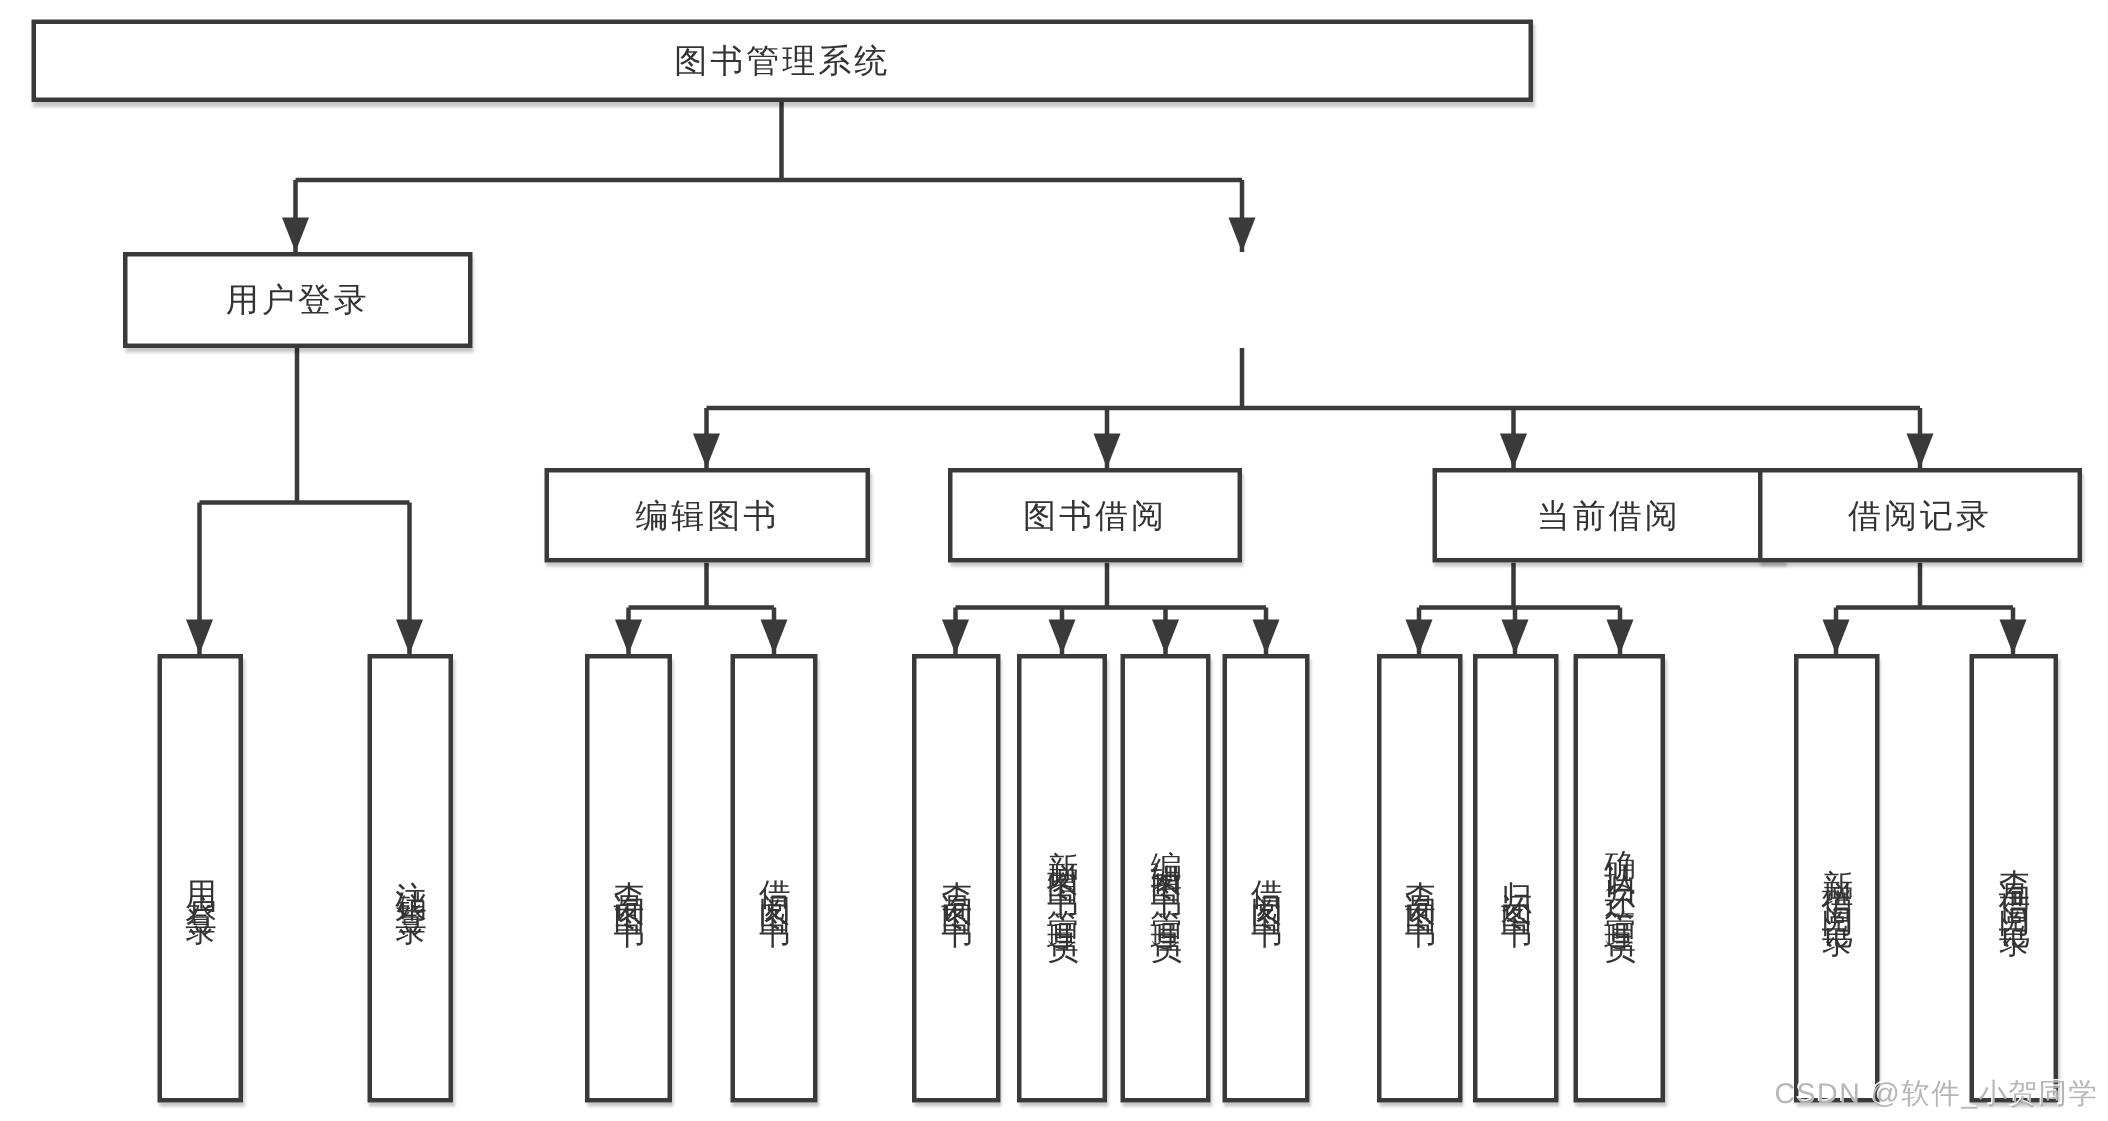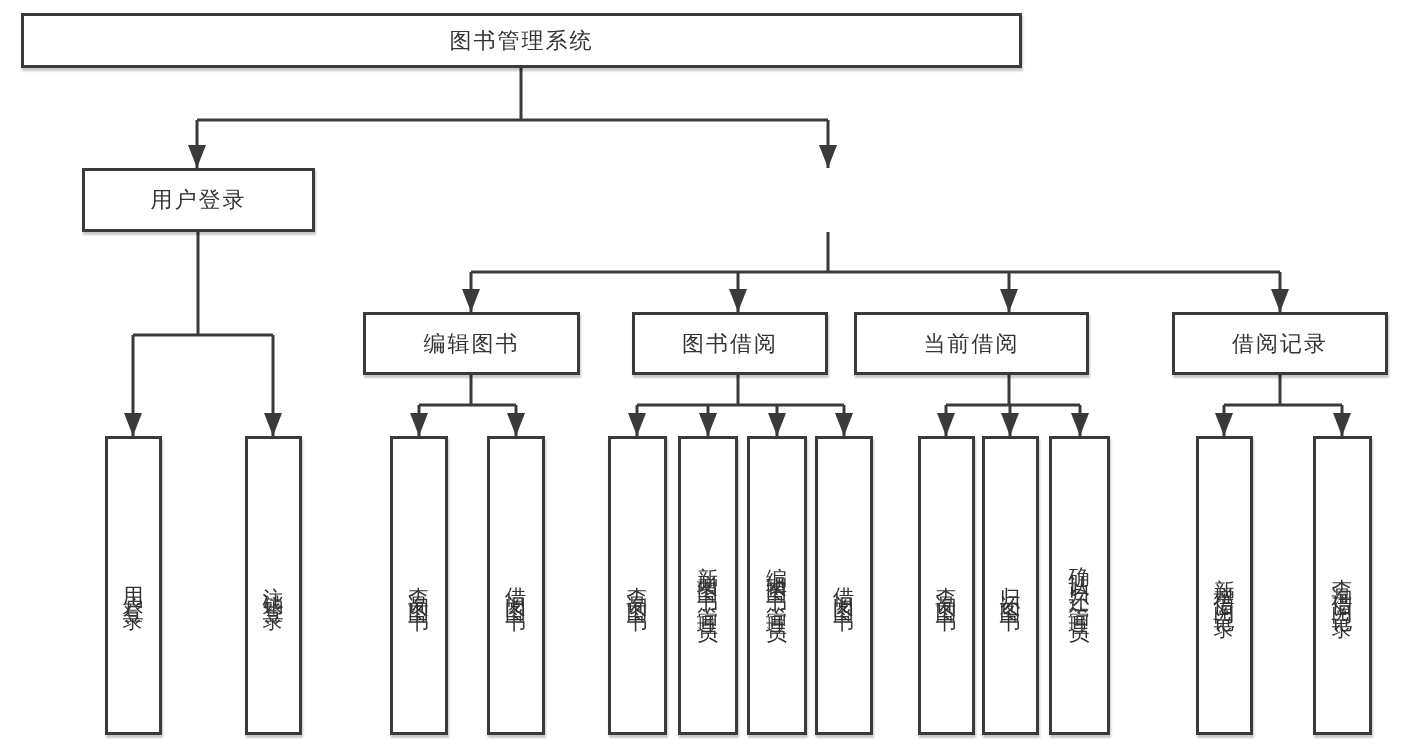--- a/index.html
+++ b/index.html
@@ -101,35 +101,36 @@
     <polygon class="ah" points="1215,413 1233,413 1224,436"></polygon>
     <polygon class="ah" points="1333,413 1351,413 1342,436"></polygon>
   </svg>
 
   <div class="hbox" style="left:21px; top:13px; width:1001px; height:55px">图书管理系统</div>
 
   <div class="hbox" style="left:82px; top:168px; width:233px; height:64px">用户登录</div>
 
   <div class="hbox" style="left:363px; top:312px; width:217px; height:63px">编辑图书</div>
   <div class="hbox" style="left:632px; top:312px; width:196px; height:63px">图书借阅</div>
-  <div class="hbox" style="left:854px; top:312px; width:235px; height:63px">当前借阅</div>
+  <div class="hbox" style="left:955px; top:312px; width:235px; height:63px">当前借阅</div>
   <div class="hbox" style="left:1172px; top:312px; width:216px; height:63px">借阅记录</div>
 
   <div class="vbox" style="left:105px; width:57px">用户登录</div>
   <div class="vbox" style="left:245px; width:57px">注销登录</div>
 
   <div class="vbox" style="left:390px; width:58px">查询图书</div>
   <div class="vbox" style="left:487px; width:58px">借阅图书</div>
 
   <div class="vbox" style="left:608px; width:59px">查询图书</div>
   <div class="vbox" style="left:678px; width:60px">新增图书（管理员）</div>
   <div class="vbox" style="left:747px; width:60px">编辑图书（管理员）</div>
   <div class="vbox" style="left:815px; width:58px">借阅图书</div>
 
   <div class="vbox" style="left:918px; width:57px">查询图书</div>
   <div class="vbox" style="left:982px; width:57px">归还图书</div>
   <div class="vbox" style="left:1049px; width:61px">确认归还（管理员）</div>
 
   <div class="vbox" style="left:1196px; width:57px">新增借阅记录</div>
   <div class="vbox" style="left:1313px; width:59px">查询借阅记录</div>
 
+  <div id="watermark">CSDN @软件_小贺同学</div>
 
 </div>
 
 </body></html>

